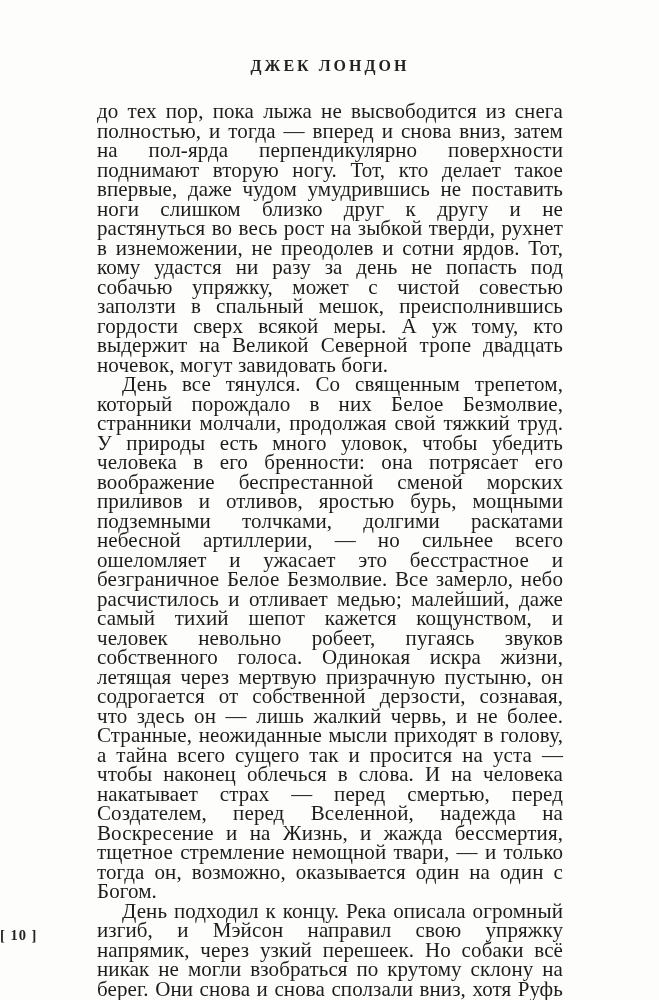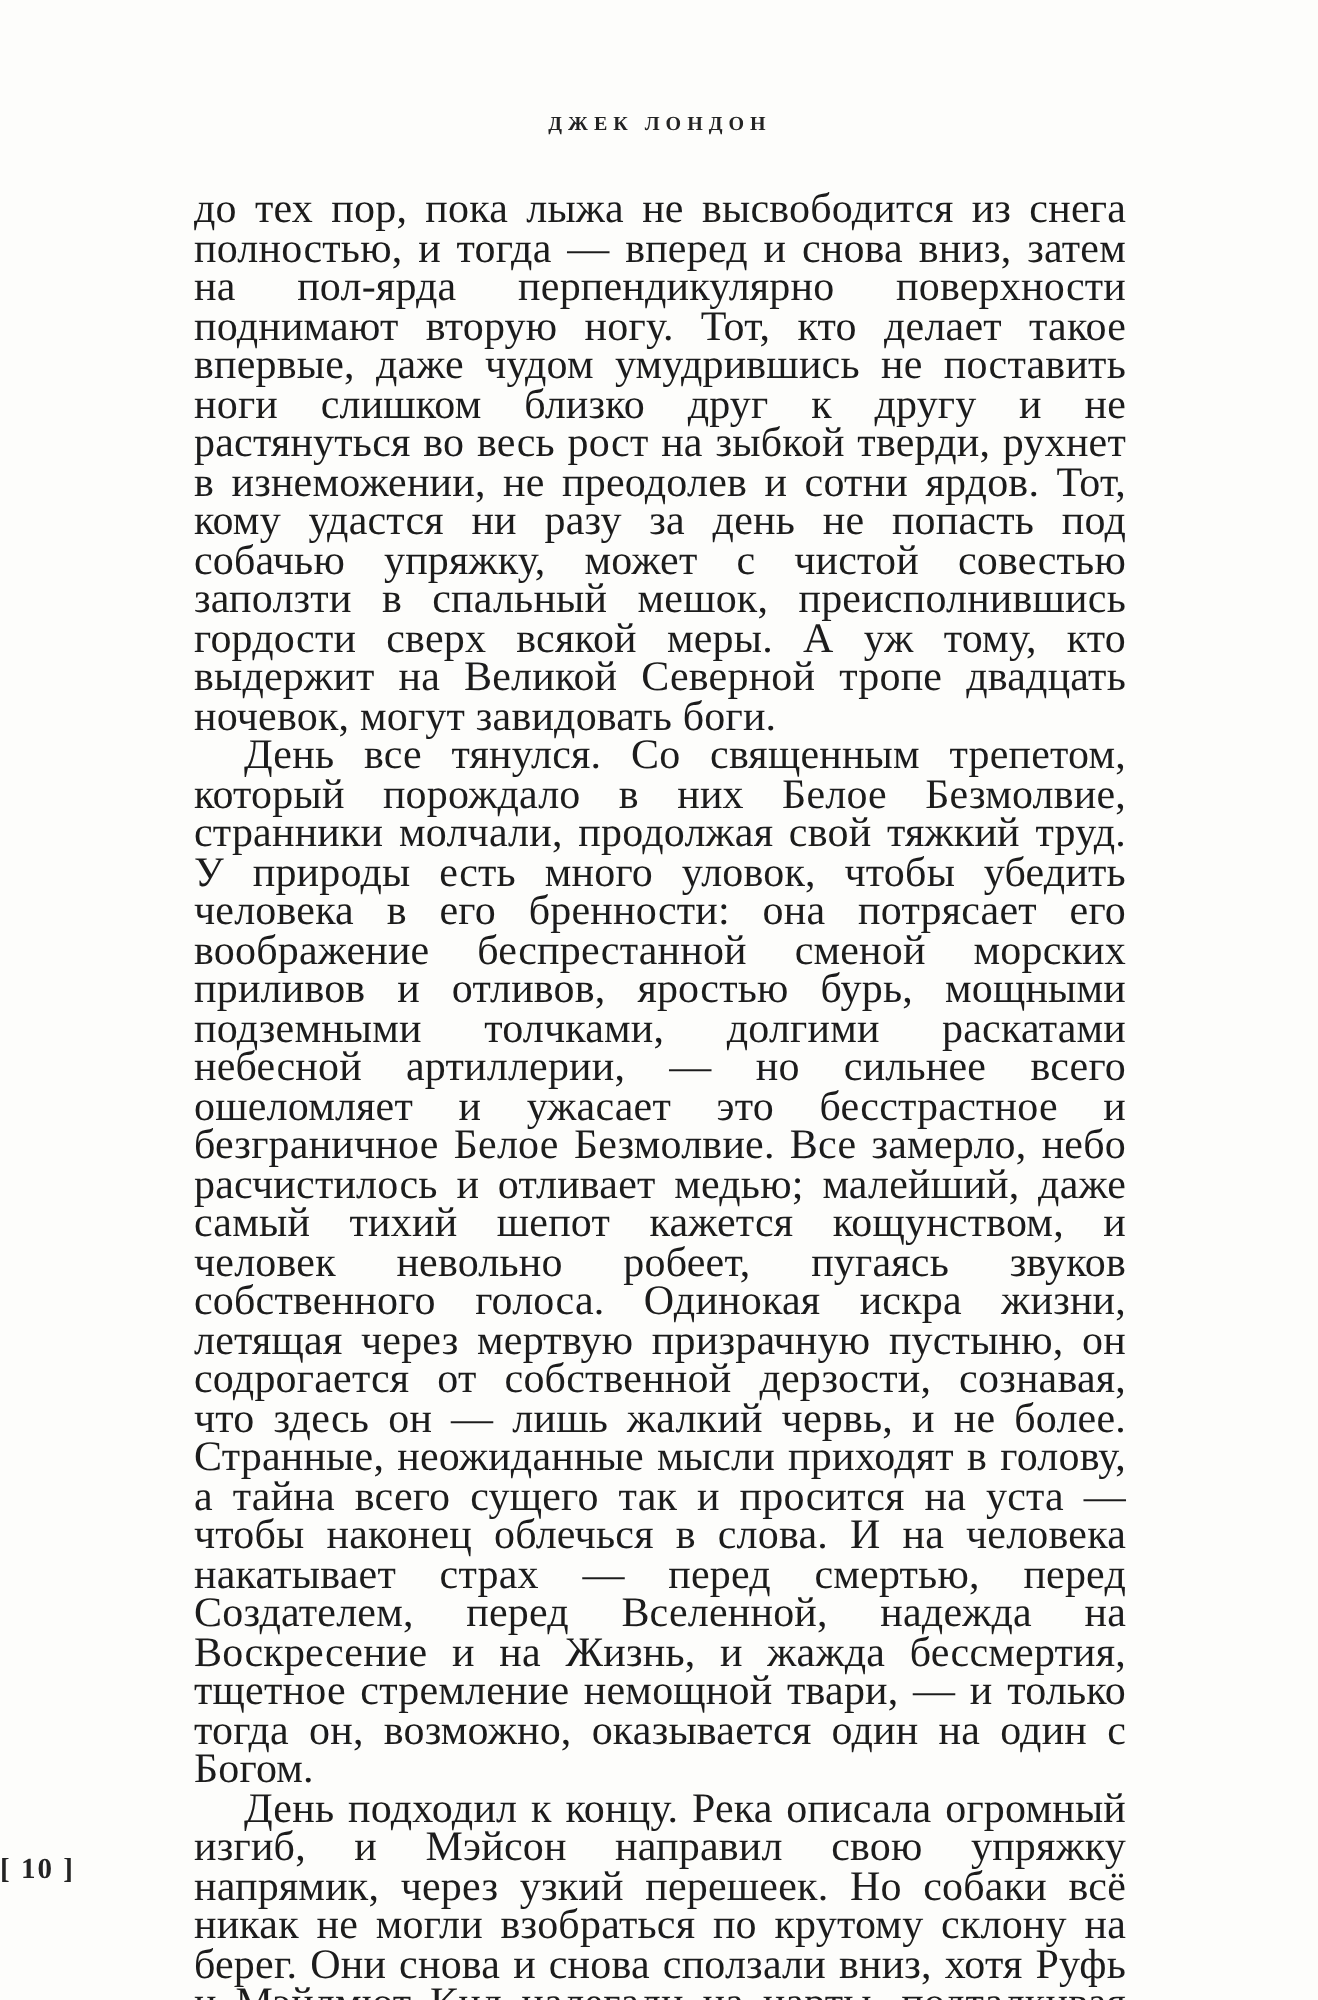--- a/index.html
+++ b/index.html
@@ -17,21 +17,21 @@
   .book-page {
     position: relative;
     width: 659px;
     height: 1000px;
     box-sizing: border-box;
     padding: 57px 96px 0 97px;
     background: #fdfdfb;
   }
   .running-header {
     text-align: center;
-    font-size: 10px;
+    font-size: 16px;
     font-weight: bold;
     letter-spacing: 3px;
     color: #232323;
     margin-bottom: 27px;
   }
   .text-block {
     font-size: 21px;
     line-height: 19.5px;
     text-align: justify;
     letter-spacing: 0.1px;

